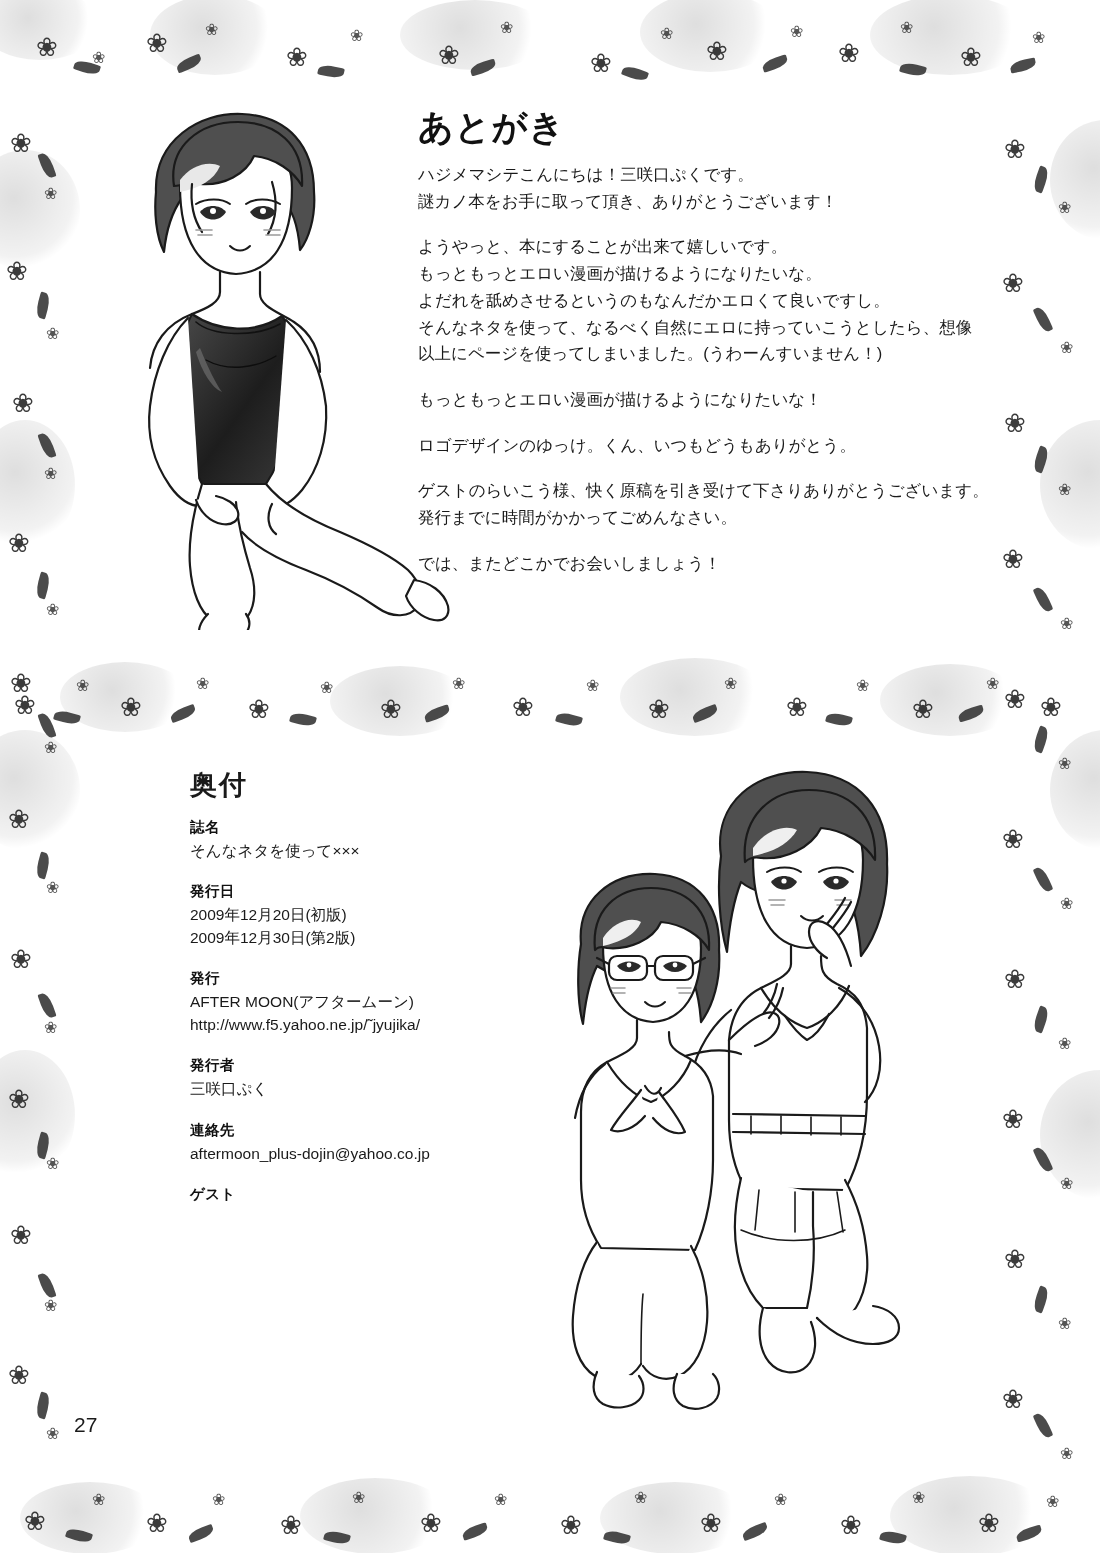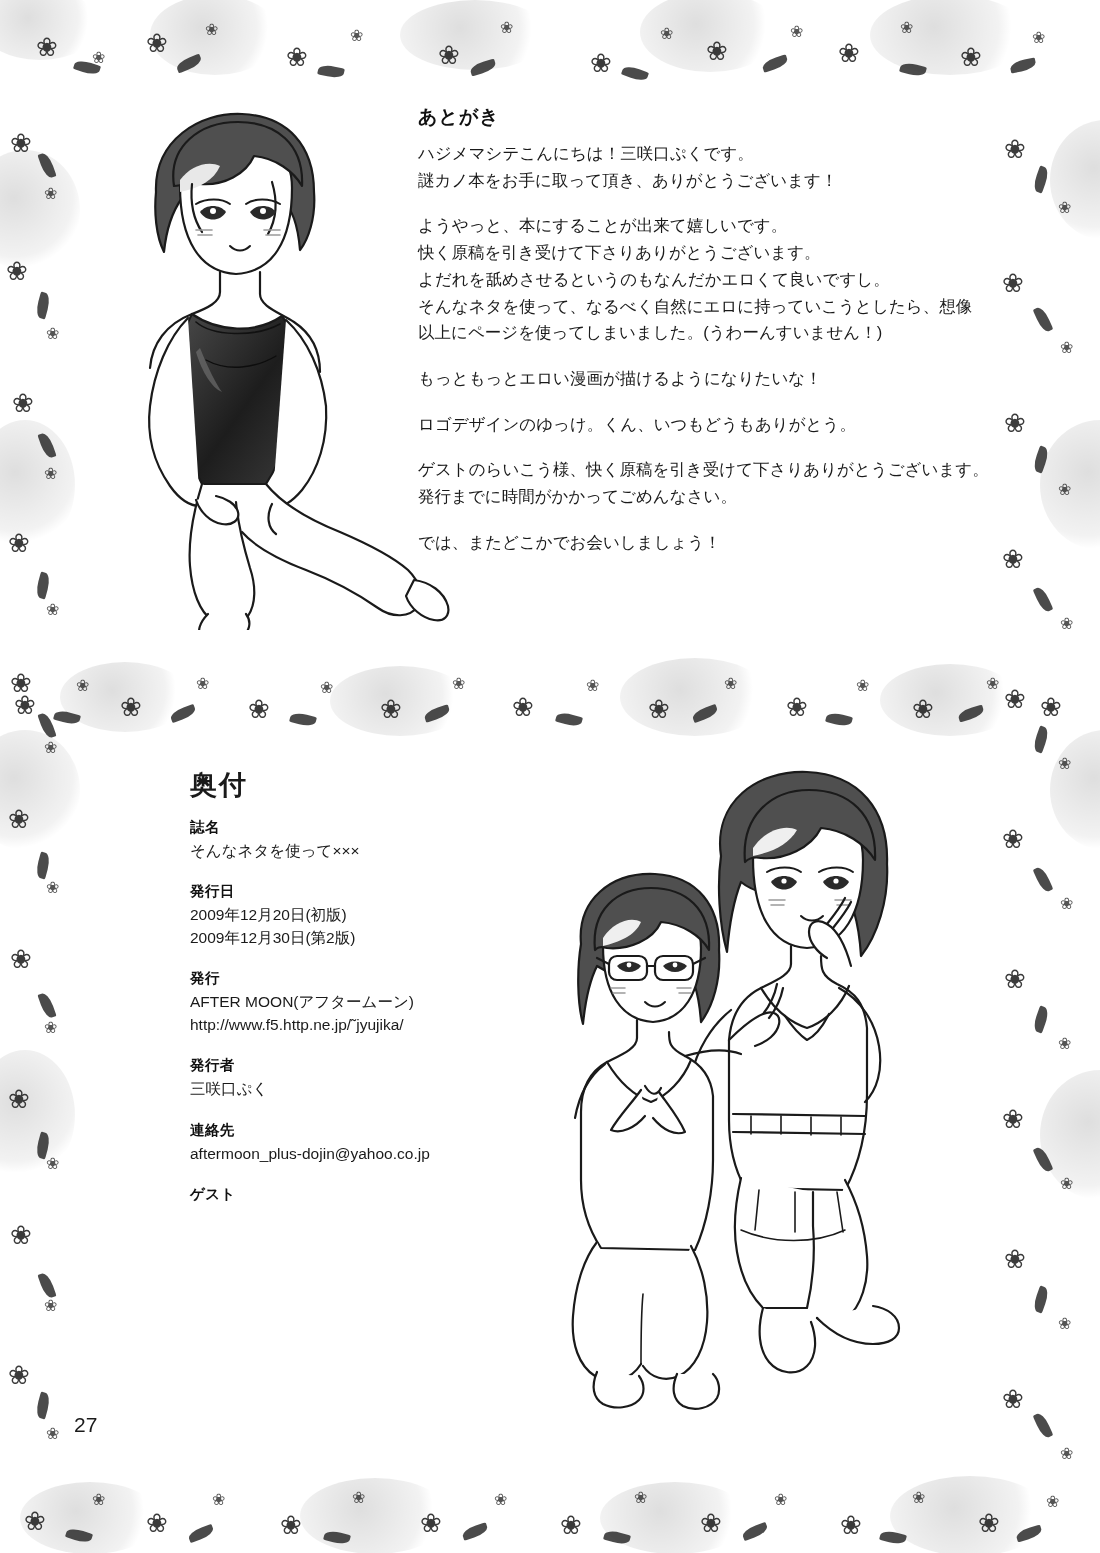--- a/index.html
+++ b/index.html
@@ -46,21 +46,21 @@
 
   
   .afterword {
     position: absolute;
     left: 418px;
     top: 104px;
     width: 600px;
     z-index: 3;
   }
   .heading-jp {
-    font-size: 19px;
+    font-size: 35px;
     font-weight: 600;
     letter-spacing: 1px;
     margin: 0 0 10px 0;
     color: #111;
   }
   .afterword p {
     margin: 0 0 0 0;
     font-size: 16.5px;
     line-height: 1.62;
     color: #1a1a1a;
@@ -348,21 +348,21 @@
       <path d="M176 404 C170 416 172 428 180 434" fill="none"></path>
     </g>
   </svg>
 </div>
 
 <div class="afterword">
   <h1 class="heading-jp">あとがき</h1>
   <p class="para">ハジメマシテこんにちは！三咲口ぷくです。
 謎カノ本をお手に取って頂き、ありがとうございます！</p>
   <p class="para">ようやっと、本にすることが出来て嬉しいです。
-快く原稿を引き受けて下さりありがとうございます。
+もっともっとエロい漫画が描けるようになりたいな。
 よだれを舐めさせるというのもなんだかエロくて良いですし。
 そんなネタを使って、なるべく自然にエロに持っていこうとしたら、想像
 以上にページを使ってしまいました。(うわーんすいません！)</p>
   <p class="para">もっともっとエロい漫画が描けるようになりたいな！</p>
   <p class="para">ロゴデザインのゆっけ。くん、いつもどうもありがとう。</p>
   <p class="para">ゲストのらいこう様、快く原稿を引き受けて下さりありがとうございます。
 発行までに時間がかかってごめんなさい。</p>
   <p class="para">では、またどこかでお会いしましょう！</p>
 </div>
 
@@ -374,21 +374,21 @@
     <div class="col-value">そんなネタを使って×××</div>
   </div>
   <div class="col-block">
     <div class="col-label">発行日</div>
     <div class="col-value">2009年12月20日(初版)
 2009年12月30日(第2版)</div>
   </div>
   <div class="col-block">
     <div class="col-label">発行</div>
     <div class="col-value">AFTER MOON(アフタームーン)
-http://www.f5.http.ne.jp/˜jyujika/</div>
+http://www.f5.yahoo.ne.jp/˜jyujika/</div>
   </div>
   <div class="col-block">
     <div class="col-label">発行者</div>
     <div class="col-value">三咲口ぷく</div>
   </div>
   <div class="col-block">
     <div class="col-label">連絡先</div>
     <div class="col-value">aftermoon_plus-dojin@yahoo.co.jp</div>
   </div>
   <div class="col-block">

